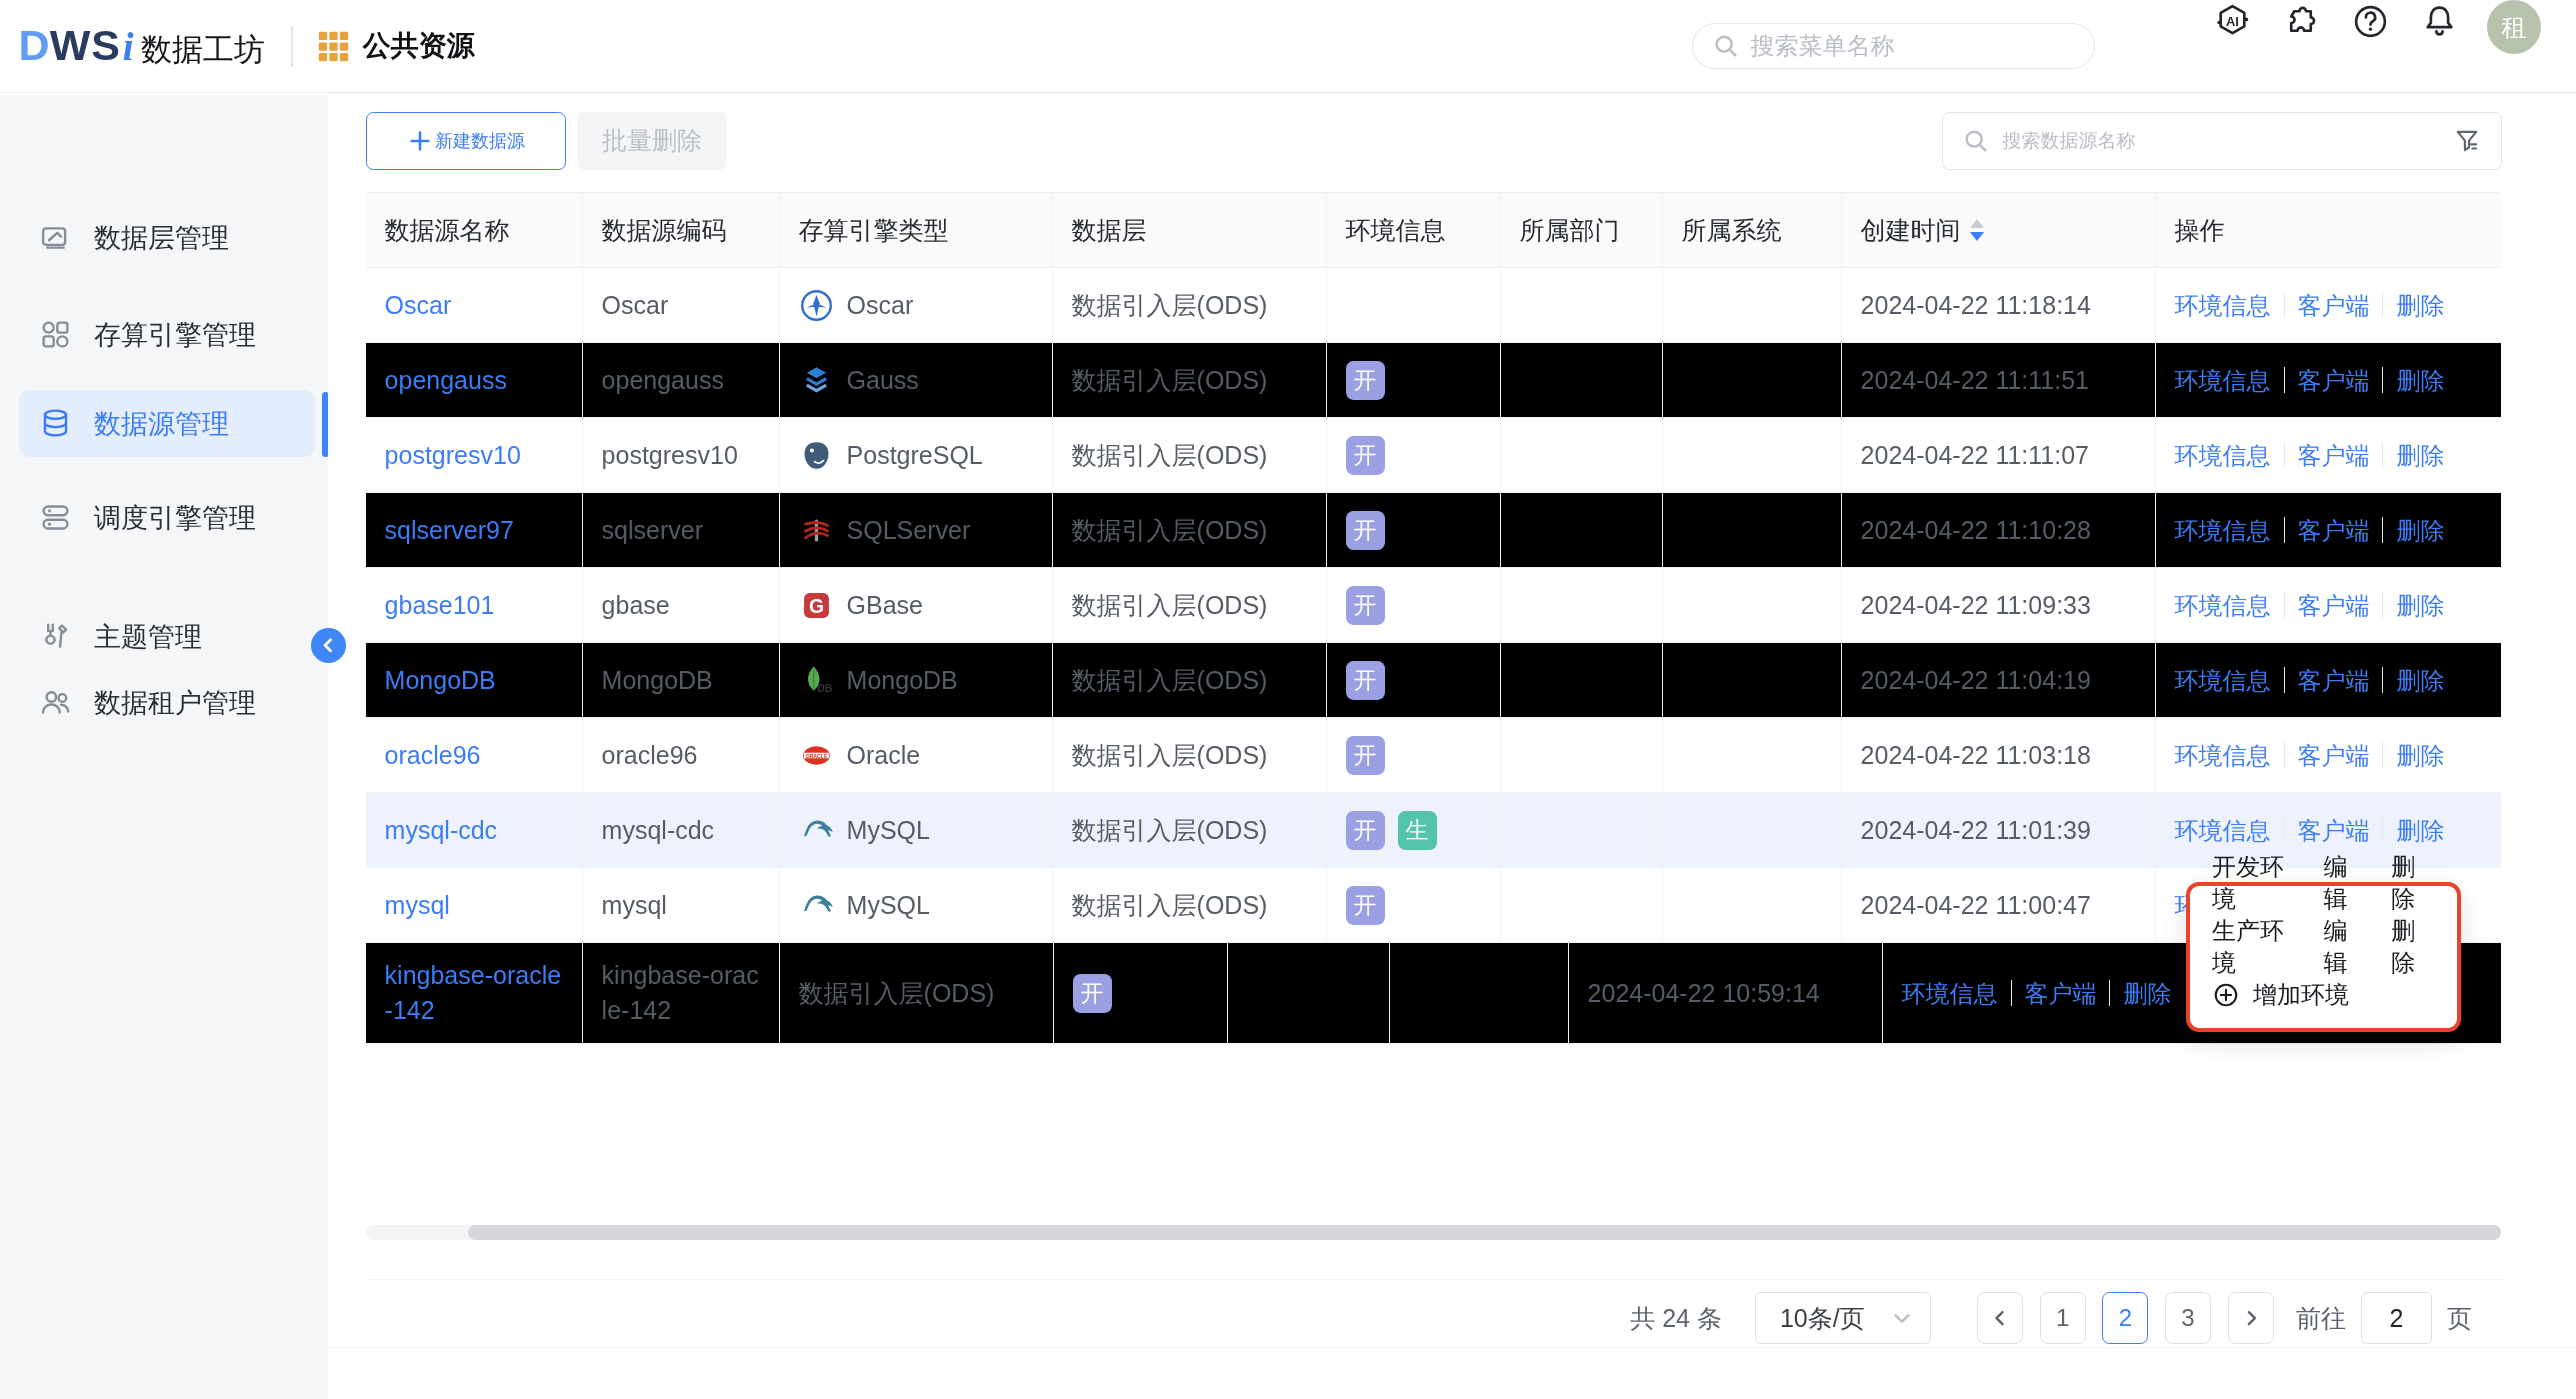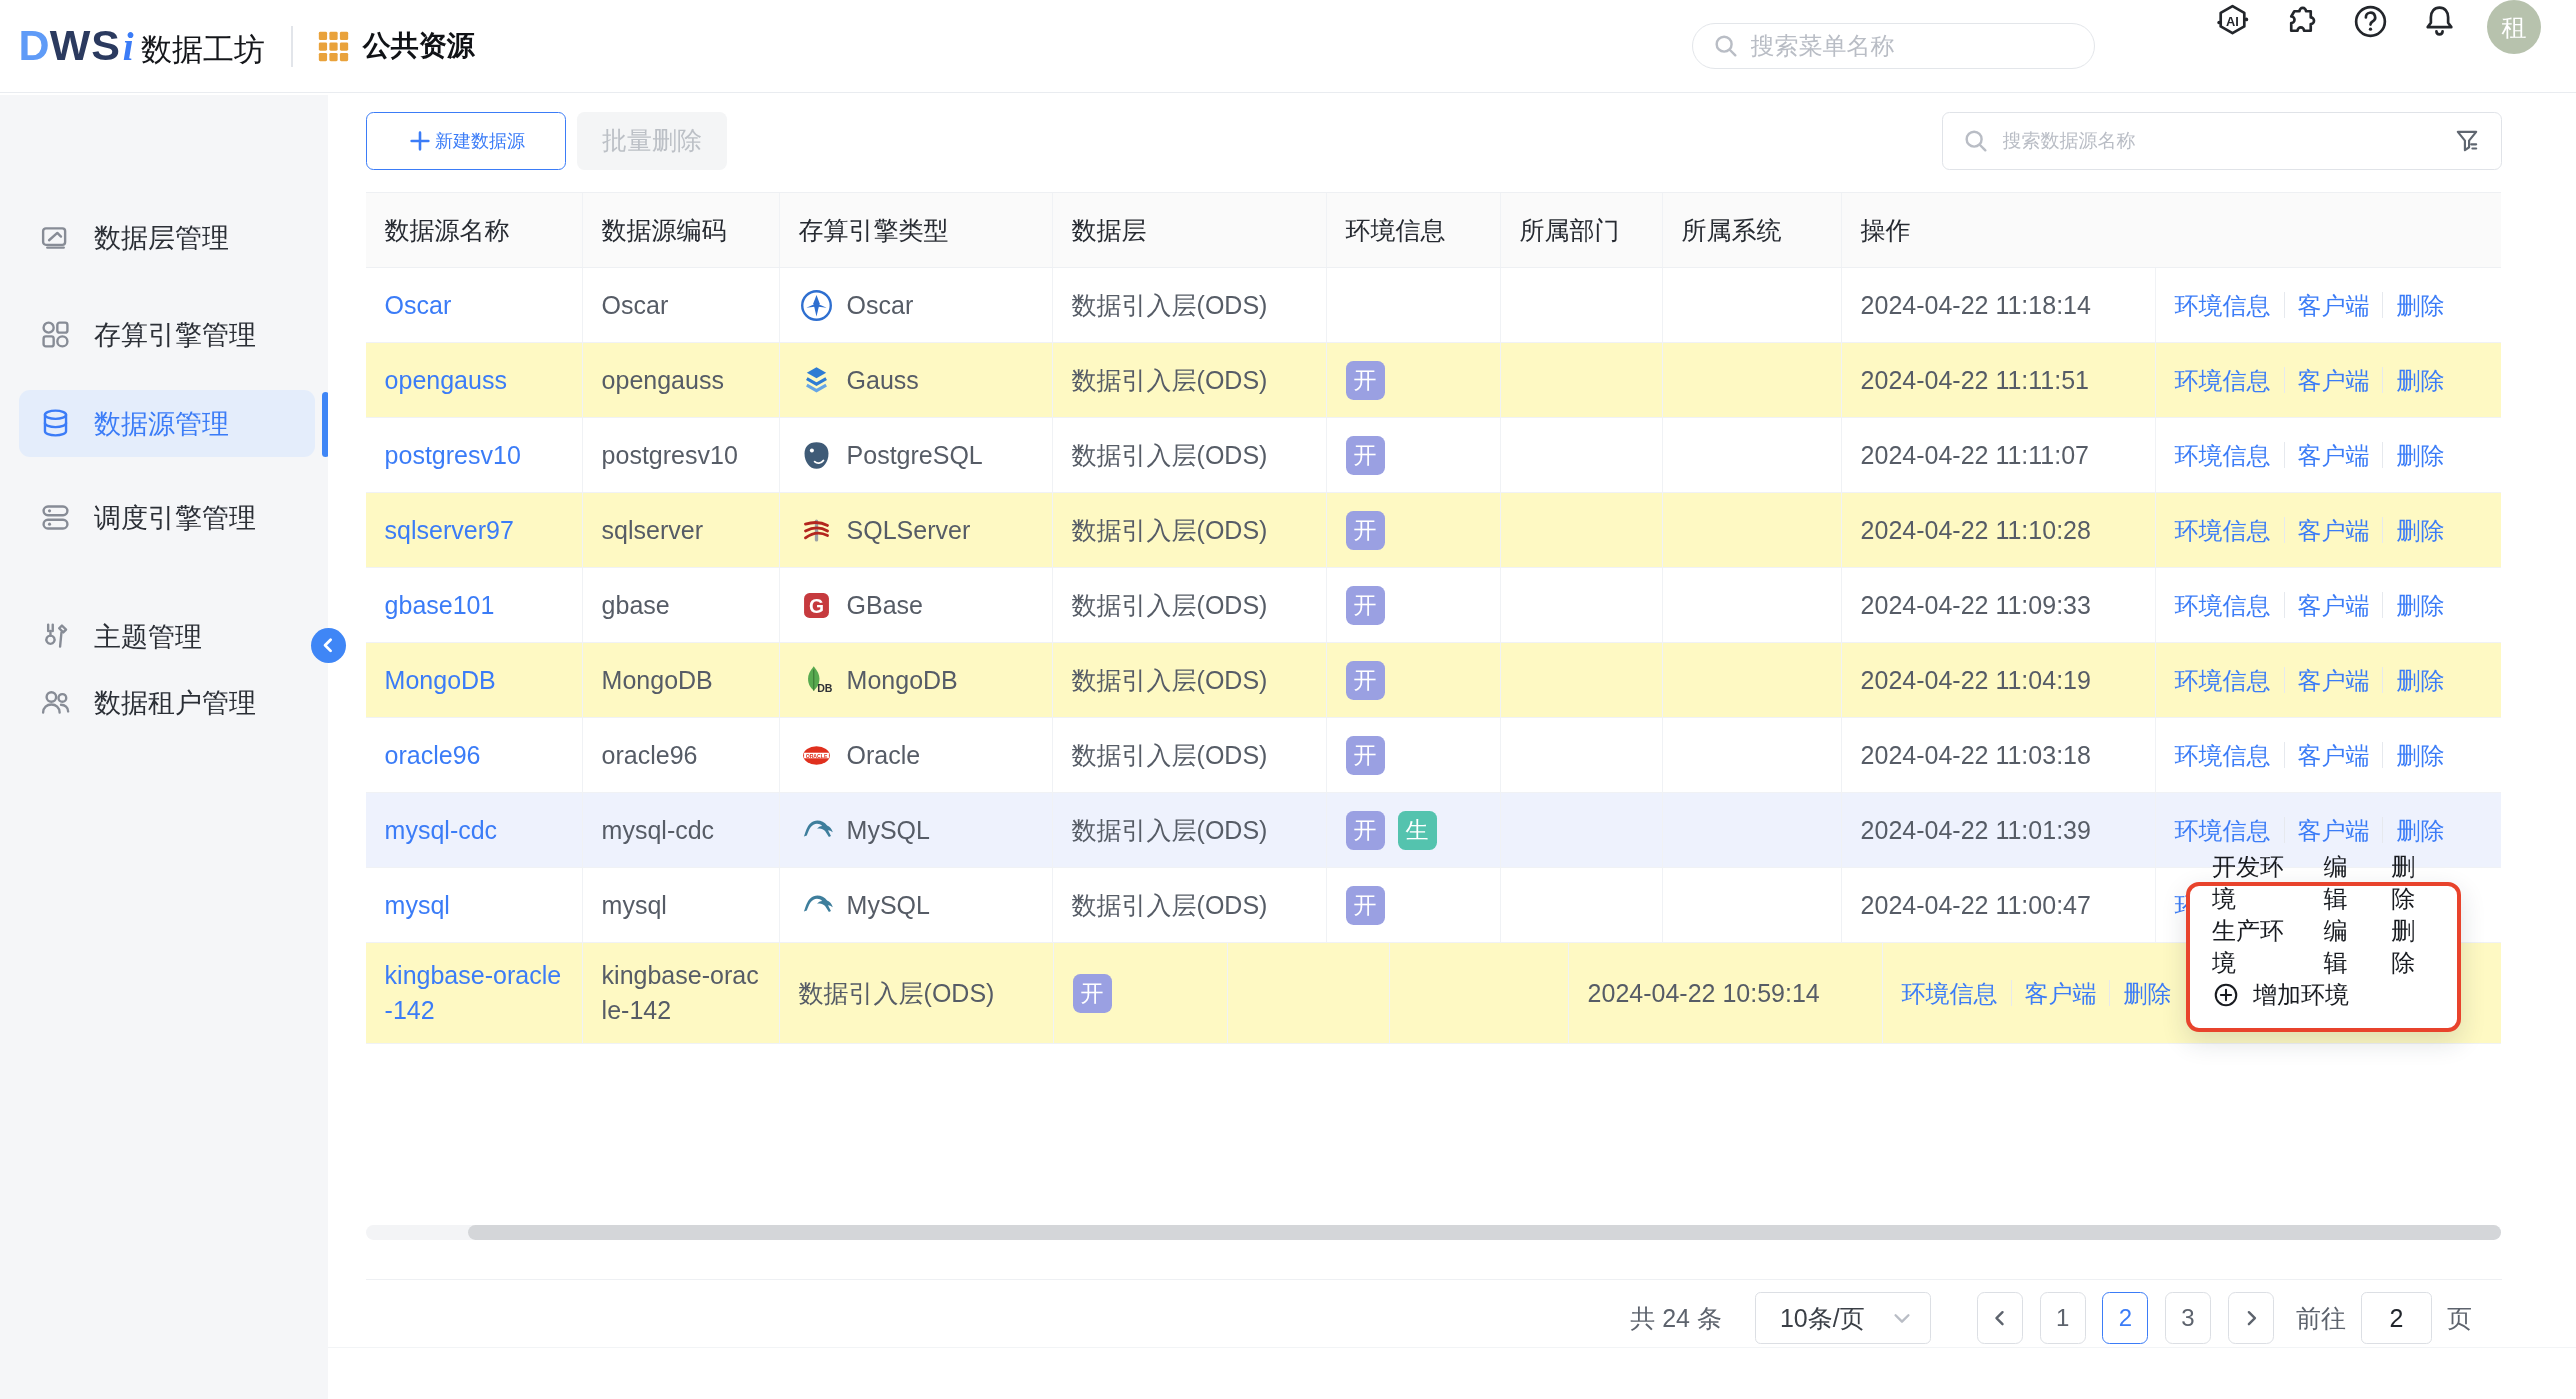--- a/index.html
+++ b/index.html
@@ -42,21 +42,21 @@
   .tb-search { position:absolute; right:74px; top:16.7px; width:560px; height:58px; border:1.9px solid #e0e3e8; border-radius:7.4px; display:flex; align-items:center; padding:0 18.6px; background:#fff; }
   .tb-search input { border:none; outline:none; flex:1; margin-left:13px; font-size:19px; color:#0f766e; font-family:inherit; }
   .tb-search input::placeholder { color:#b9bdc5; }
   .tb-search .funnel { flex:none; margin-left:9.3px; color:#5f6670; cursor:pointer; display:flex; }
 
   
   .table { position:absolute; left:38px; top:97px; width:2135px; }
   .thead { display:flex; background:#fafafa; border-top:0.9px solid #eef0f3; border-bottom:0.9px solid #eef0f3; }
   .thead .c { font-weight:500; color:#262a31; min-height:74px; }
   .trow { display:flex; border-bottom:0.9px solid #f0f2f5; background:#fff; }
-  .trow.alt { background:#fef9c3; }
+  .trow.alt { background:#000000; }
   .trow.sel { background:#eef2fd; }
   .c { display:flex; align-items:center; padding:15px 18.6px; font-size:25px; color:#565c66; border-right:0.9px solid #f0f2f5; min-height:74px; line-height:35px; word-break:break-all; }
   .c1{width:217px;} .c2{width:197px;} .c3{width:273px;} .c4{width:274px;} .c5{width:174px;} .c6{width:162px;} .c7{width:179px;} .c8{width:314px;} .c9{width:345px; border-right:none;}
   a.c1, .name-link { color:#3b7cf7; }
   .eicon { width:35px; height:35px; flex:none; margin-right:13px; display:flex; align-items:center; justify-content:center; }
   .badge { width:39px; height:39px; border-radius:7.4px; color:#fff; font-size:23px; display:inline-flex; align-items:center; justify-content:center; margin-right:13px; flex:none; }
   .badge.dev { background:#9aa0e2; }
   .badge.prod { background:#54c3ae; }
   .alink { color:#3b7cf7; font-size:24px; white-space:nowrap; }
   .asep { width:0.9px; height:26px; background:#e6e9ee; margin:0 13px; flex:none; }
@@ -257,20 +257,27 @@
 
   <div class="table">
     <div class="thead">
       <div class="c c1">数据源名称</div>
       <div class="c c2">数据源编码</div>
       <div class="c c3">存算引擎类型</div>
       <div class="c c4">数据层</div>
       <div class="c c5">环境信息</div>
       <div class="c c6">所属部门</div>
       <div class="c c7">所属系统</div>
+      <div class="c c8">
+        <span>创建时间</span>
+        <span class="sort-carets">
+          <i class="car-up"></i>
+          <i class="car-down"></i>
+        </span>
+      </div>
       <div class="c c9">操作</div>
     </div>
     <div>
         <div class="trow">
           <a class="c c1 name-link">Oscar</a>
           <div class="c c2">Oscar</div>
           <div class="c c3">
             <span class="eicon">
               <svg width="35" height="35" viewBox="0 0 38 38">
                 <circle cx="19" cy="19" r="15.5" fill="none" stroke="#2e6fd0" stroke-width="2.6"></circle>

